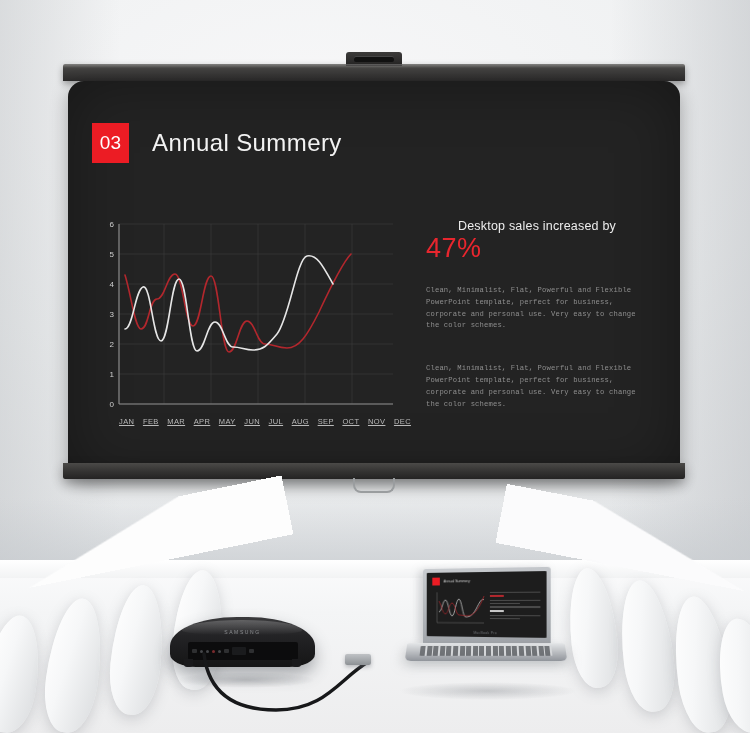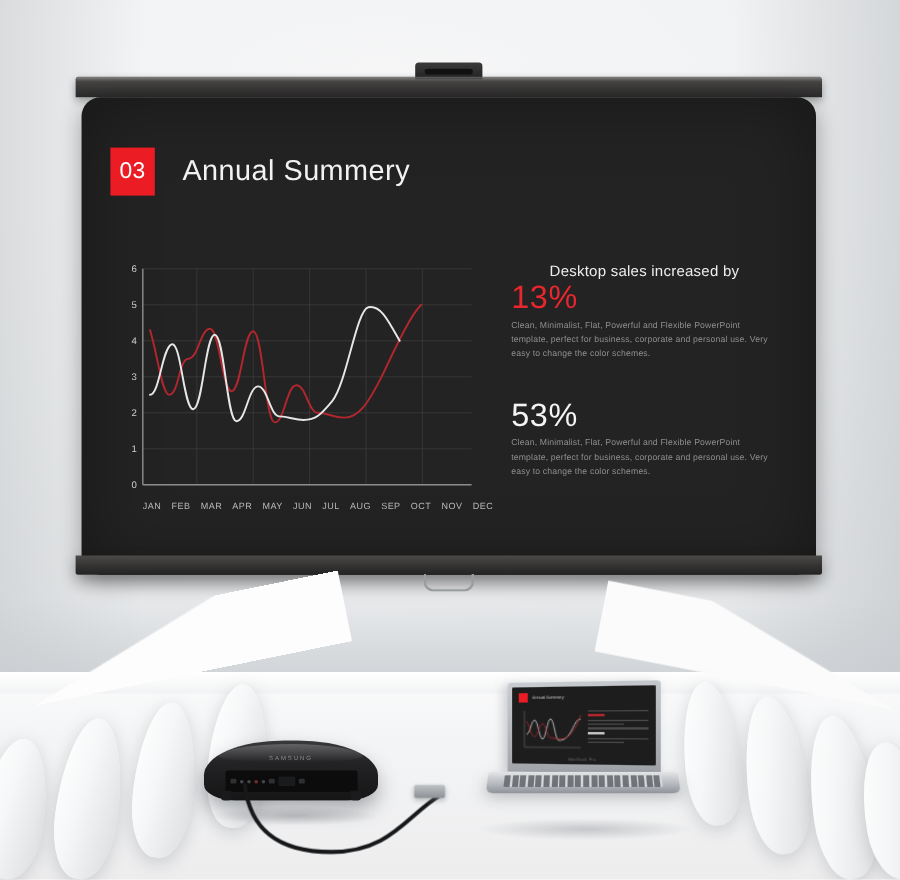--- a/index.html
+++ b/index.html
@@ -83,30 +83,30 @@
   }
   .slide-title { font-size:24px; font-weight:400; letter-spacing:.4px; color:#f2f2f2; }
 
   
   .chart-box { position:absolute; left:33px; top:135px; width:310px; height:215px; }
   .chart-svg { display:block; }
   .xlabels {
     position:absolute; left:18px; top:201px; width:292px;
     display:flex; justify-content:space-between;
   }
-  .xlabels span { font-size:7.5px; color:#b9b9b9; letter-spacing:.4px; }
+  .xlabels span { font-size:7.5px; color:#b9b9b9; letter-spacing:.4px;text-decoration:underline; }
 
   
   .txtcol { position:absolute; left:358px; top:138px; width:222px; }
   .stat-block + .stat-block { margin-top:31px; }
   .stat-head { font-size:12.5px; color:#ededed; font-weight:400; letter-spacing:.2px;text-align:center; }
   .stat-pct { font-size:27px; line-height:1.18; font-weight:400; letter-spacing:.5px; }
   .stat-pct.red { color:#e8262e; }
   .stat-pct.white { color:#f4f4f4; }
-  .stat-body { font-size:7.2px; line-height:1.65; color:#8e8e8e; margin-top:0; letter-spacing:.15px; }
+  .stat-body { font-size:7.2px; line-height:1.65; color:#8e8e8e; margin-top:20px; letter-spacing:.15px;font-family:Liberation Mono, monospace; }
 
   
   .table {
     position:absolute; left:-20px; top:560px; width:790px; height:173px;
     background:linear-gradient(180deg,#fbfbfc 0%,#f4f5f6 30%,#ededee 100%);
     transform:perspective(900px) rotateX(0deg);
   }
   .table-top {
     position:absolute; left:0; top:0; width:790px; height:18px;
     background:linear-gradient(180deg,#ffffff,#f2f3f4);
@@ -305,25 +305,24 @@
             <span>SEP</span>
             <span>OCT</span>
             <span>NOV</span>
             <span>DEC</span>
           </div>
         </div>
 
         <div class="txtcol">
           <div class="stat-block">
             <div class="stat-head">Desktop sales increased by</div>
-            <div class="stat-pct red">13%</div>
+            <div class="stat-pct red">47%</div>
             <div class="stat-body">Clean, Minimalist, Flat, Powerful and Flexible PowerPoint template, perfect for business, corporate and personal use. Very easy to change the color schemes.</div>
           </div>
           <div class="stat-block">
-            <div class="stat-pct white">53%</div>
             <div class="stat-body">Clean, Minimalist, Flat, Powerful and Flexible PowerPoint template, perfect for business, corporate and personal use. Very easy to change the color schemes.</div>
           </div>
         </div>
 
       </div>
     </div>
 
     <div class="screen-botbar"></div>
     <div class="handle"></div>
   </div>

